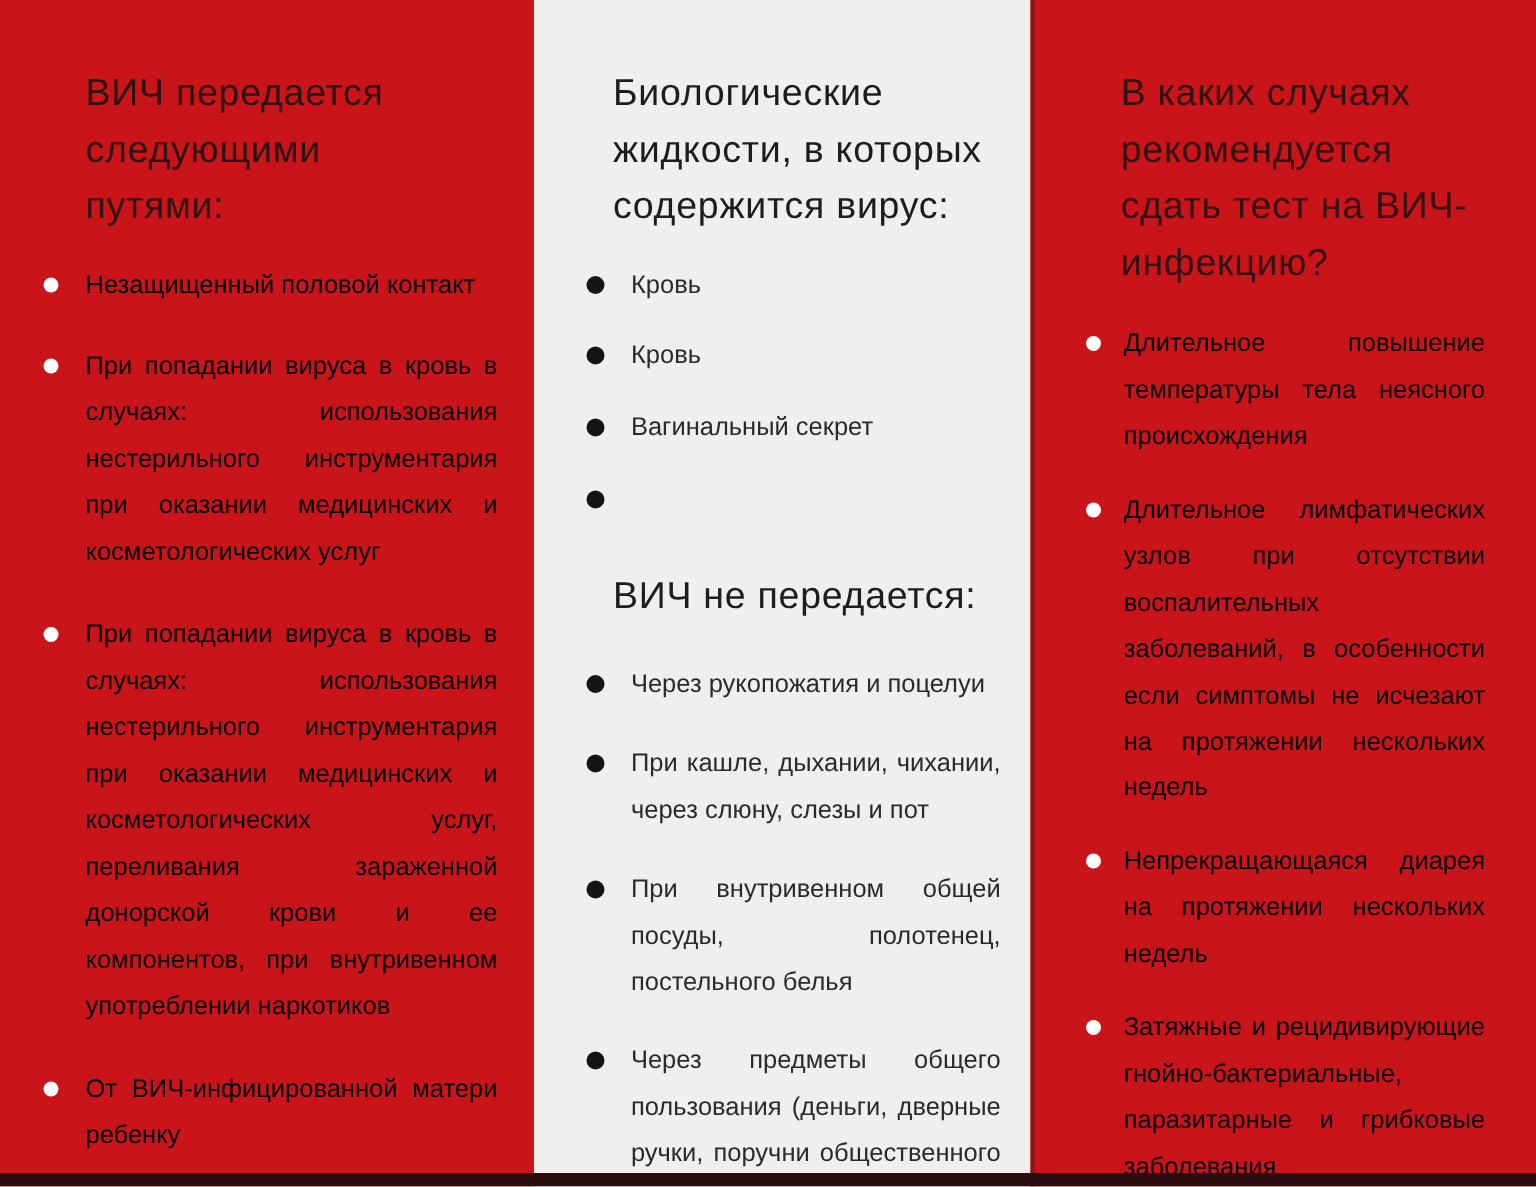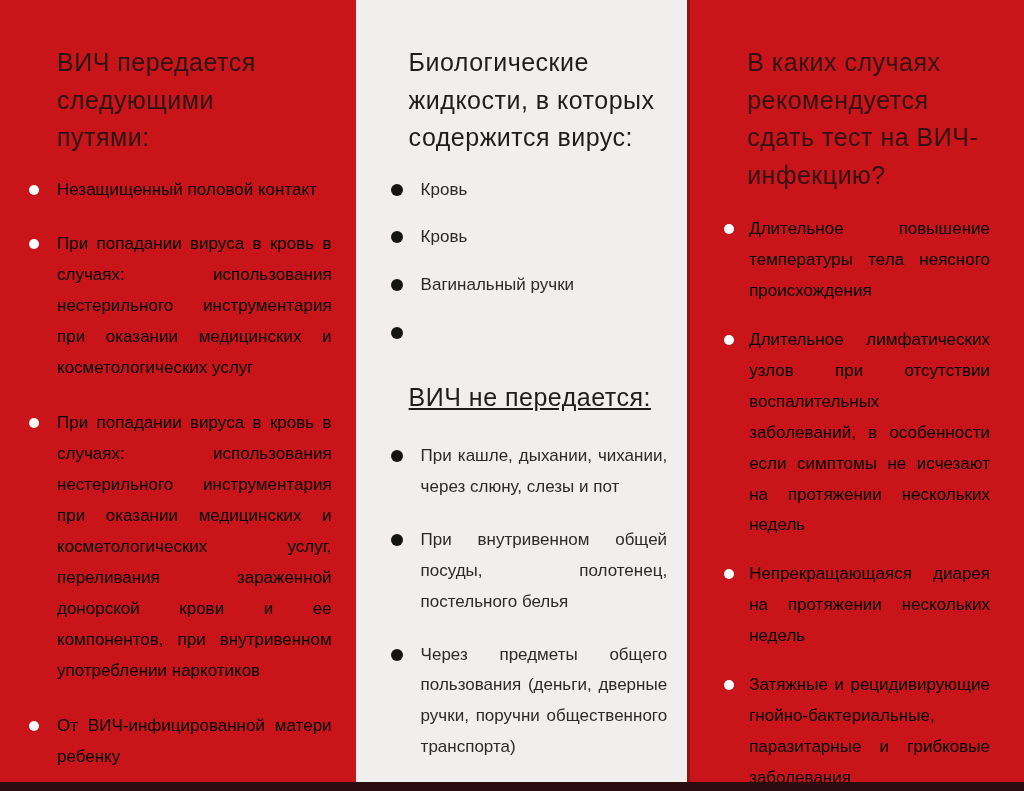--- a/index.html
+++ b/index.html
@@ -16,21 +16,21 @@
   .col-mid{width:341px;padding:44px 20px 0 35px;}
   .col-right{width:346px;padding:44px 34px 0 34px;border-left:3px solid #8e1616;}
 
   .heading{
     font-size:25px;line-height:1.5;font-weight:400;
     letter-spacing:0.5px;margin:0 0 18px 0;
   }
   .col-left .heading{color:#2b1213;margin-left:28px;max-width:232px;}
   .col-mid .heading{color:#1d1d1d;margin-left:18px;max-width:272px;}
   .col-right .heading{color:#311113;margin-left:23px;max-width:238px;margin-bottom:20px;}
-  .heading.second{margin-top:40px;margin-bottom:24px;text-decoration:underline;}
+  .heading.second{margin-top:40px;margin-bottom:24px;}
 
   .item{
     display:grid;grid-template-columns:28px 1fr;
     font-size:17px;line-height:1.82;
     margin-bottom:24px;
   }
   .col-mid .item{grid-template-columns:30px 1fr;margin-bottom:22px;}
   .col-mid .sec1 .item{margin-bottom:6px;margin-top:17px;}
   .col-right .item{grid-template-columns:25px 1fr;margin-bottom:18px;}
 
@@ -84,30 +84,34 @@
       <div class="item">
         <span class="dot"></span>
         <span class="txt">Кровь</span>
       </div>
       <div class="item">
         <span class="dot"></span>
         <span class="txt">Кровь</span>
       </div>
       <div class="item">
         <span class="dot"></span>
-        <span class="txt">Вагинальный ручки</span>
+        <span class="txt">Вагинальный секрет</span>
       </div>
       <div class="item">
         <span class="dot"></span>
       </div>
     </div>
 
     <div class="sec2">
       <h2 class="heading second">ВИЧ не передается:</h2>
 
+      <div class="item">
+        <span class="dot"></span>
+        <span class="txt">Через рукопожатия и поцелуи</span>
+      </div>
       <div class="item">
         <span class="dot"></span>
         <span class="txt">При кашле, дыхании, чихании, через слюну, слезы и пот</span>
       </div>
       <div class="item">
         <span class="dot"></span>
         <span class="txt">При внутривенном общей посуды, полотенец, постельного белья</span>
       </div>
       <div class="item">
         <span class="dot"></span>

